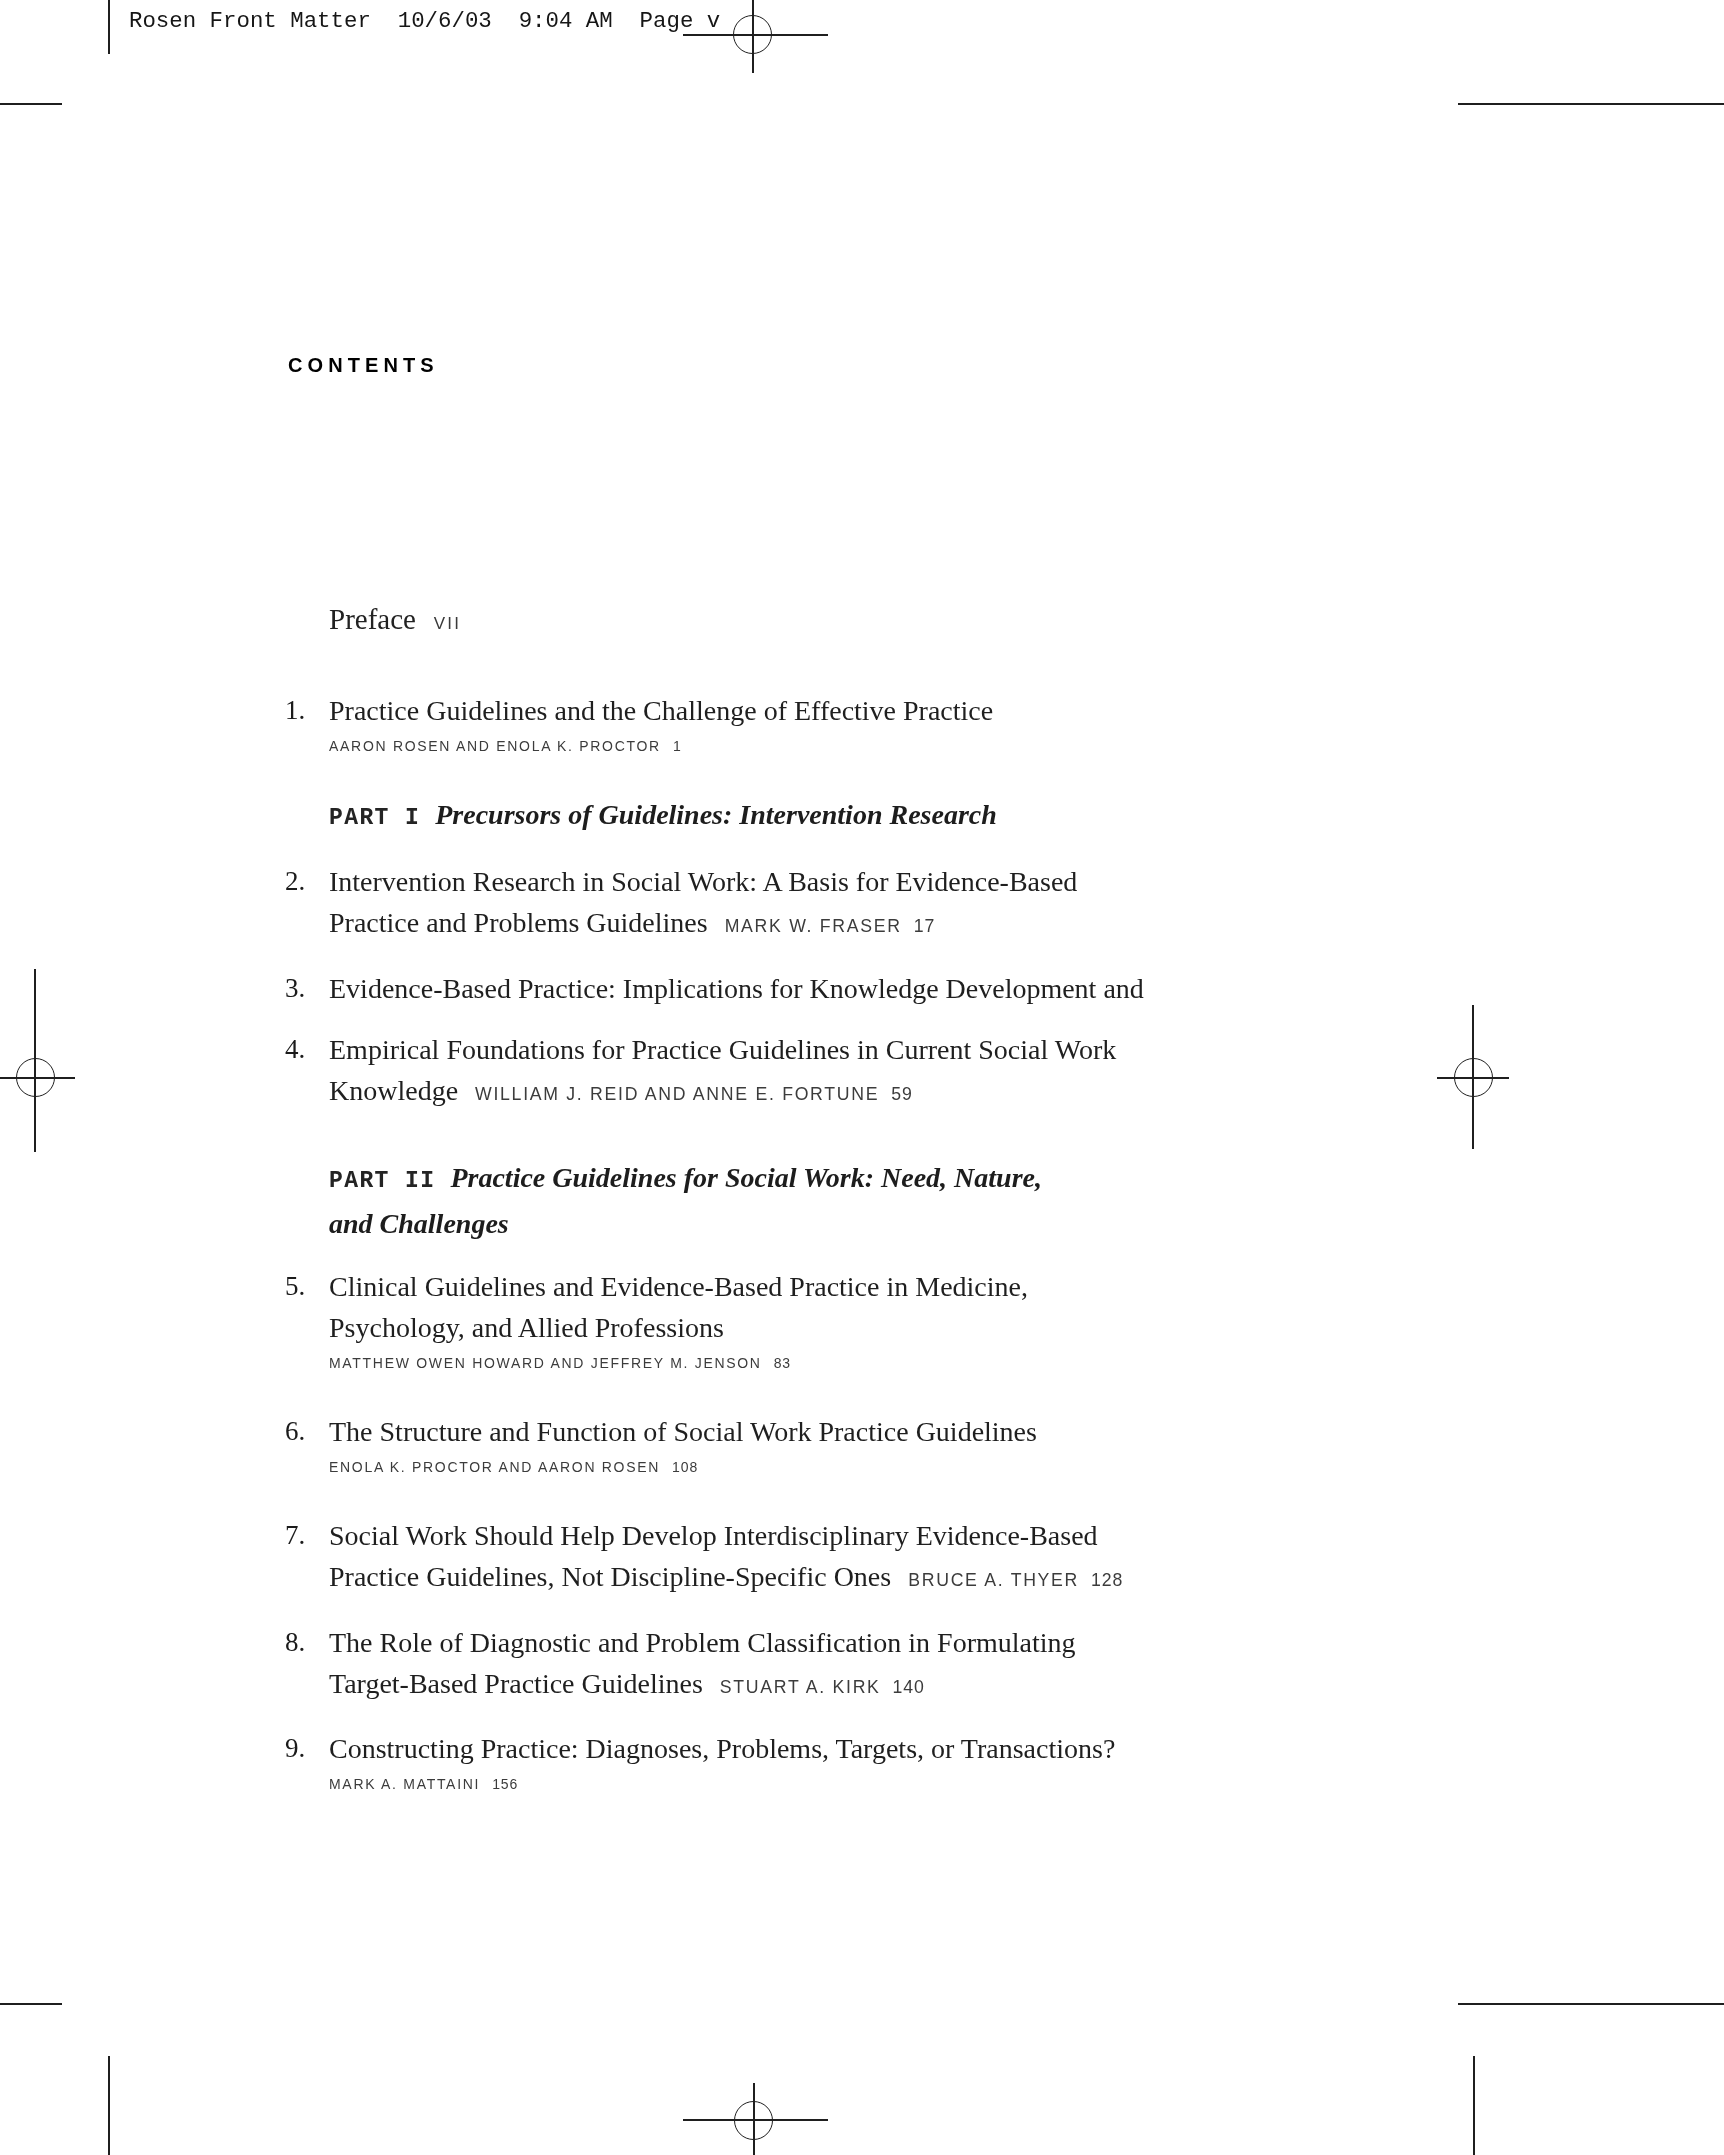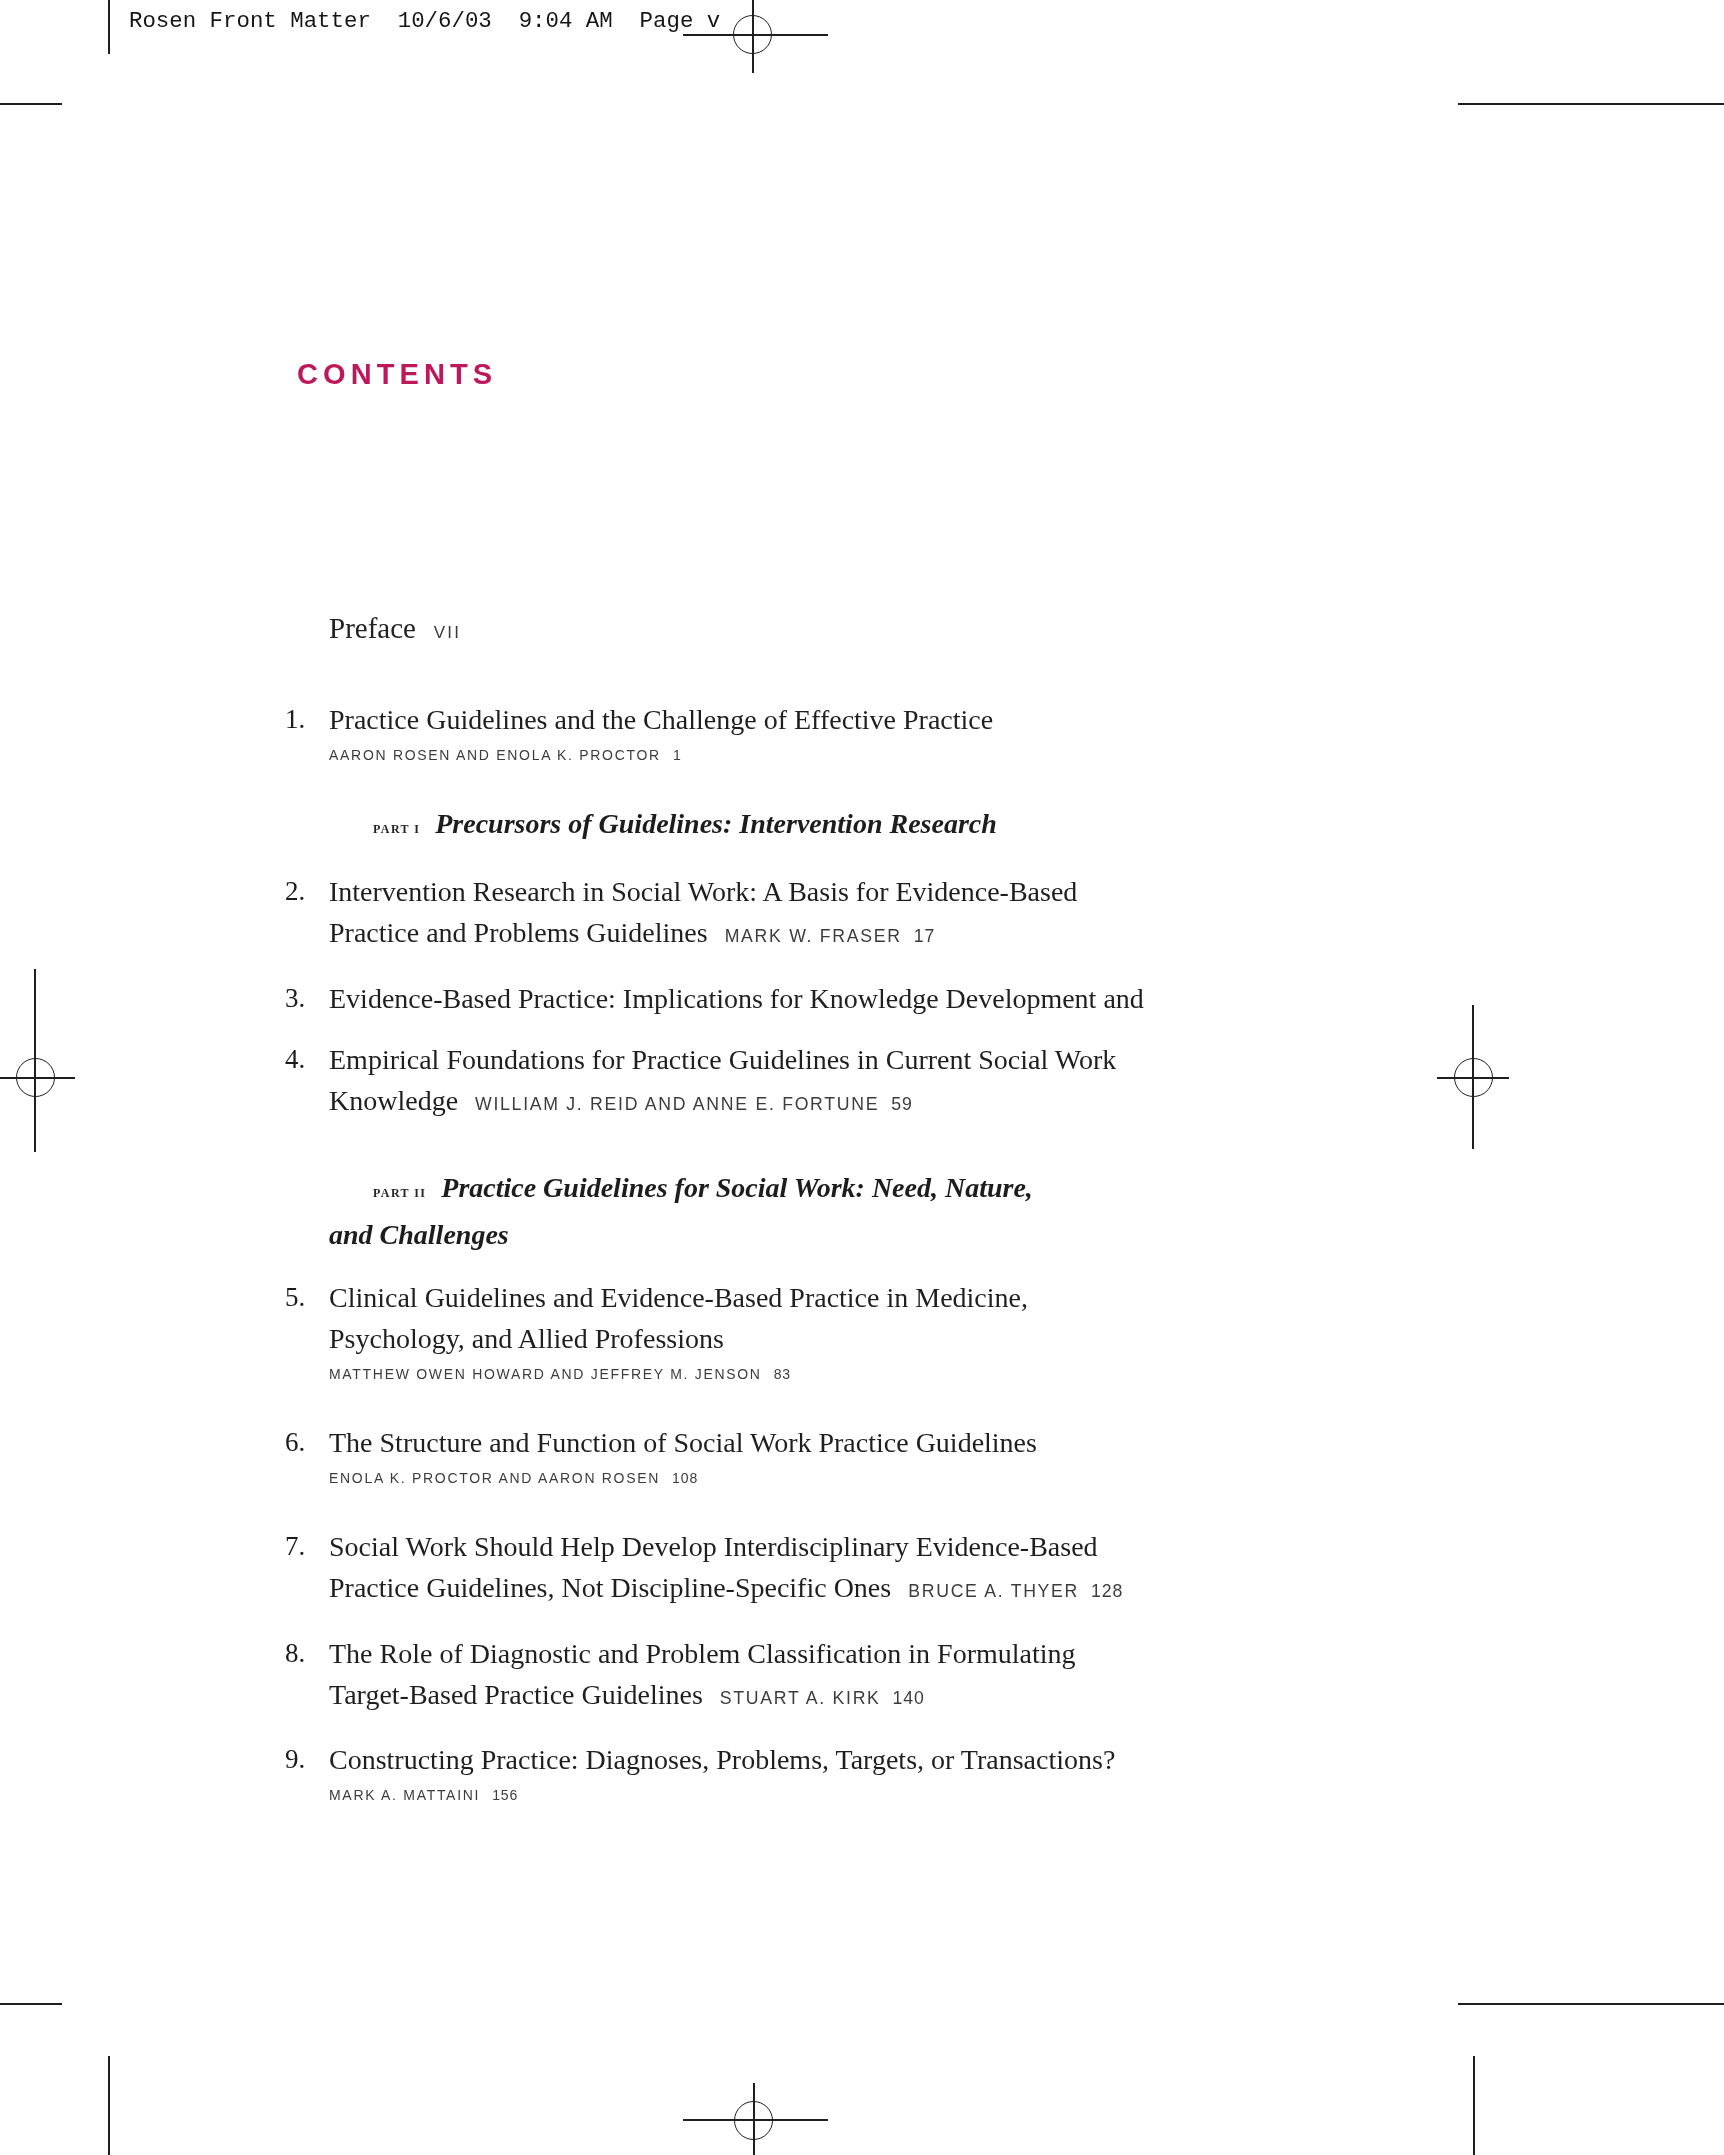--- a/index.html
+++ b/index.html
@@ -54,24 +54,24 @@
   .rm-right  .rm-c { left:17px; top:53px; }
   .rm-bottom { left:683px; top:2083px; width:145px; height:73px; }
   .rm-bottom .rm-v { left:70px; top:0; width:1.9px; height:73px; }
   .rm-bottom .rm-h { left:0; top:36px; width:145px; height:1.9px; }
   .rm-bottom .rm-c { left:51px; top:17.7px; }
 
   
   .content { position:absolute; left:285px; top:0; width:970px; }
 
   .contents-heading {
-    margin:12px; padding-top:348px;
-    font-family:"Liberation Sans", sans-serif;
-    font-weight:bold; font-size:29px; line-height:28px;
-    letter-spacing:5.1px; color:#be185d;
+    margin:3px; padding-top:348px;
+    font-family:"Liberation Sans", sans-serif;
+    font-weight:bold; font-size:20px; line-height:28px;
+    letter-spacing:5.1px; color:#000000;
   }
 
   .preface-row { margin:220px 0 45px 44px; line-height:41px; }
   .preface-title { font-size:29px; color:#222; }
   .sc-page {
     font-family:"Liberation Sans", sans-serif;
     font-size:17px; letter-spacing:2.3px; color:#3a3a3a; margin-left:14px;
   }
 
   .toc-item { display:flex; margin-bottom:20.5px; }
@@ -93,24 +93,23 @@
   .authors-inline {
     font-family:"Liberation Sans", sans-serif;
     font-size:17.7px; letter-spacing:1.7px; color:#3c3c3c;
     margin-left:17px; white-space:nowrap;
   }
   .pageno { margin-left:12px; letter-spacing:0.9px; }
 
   .part-heading { margin:36px 0 21.4px 44px; line-height:41px; }
   .part-heading.p2 { margin-top:42px; }
   .part-label {
-    font-family:Liberation Serif, serif;
-    font-weight:bold; font-size:12px; letter-spacing:1.4px; color:#242424;
+    font-family:Liberation Mono, monospace;
+    font-weight:bold; font-size:23px; letter-spacing:1.4px; color:#242424;
     margin-right:15px;
-    margin-left:44px;
   }
   .part-title { font-weight:bold; font-size:28px; color:#1d1d1d; white-space:nowrap;font-style:italic; }
   .pline, .pline2 { display:block; white-space:nowrap; }
 </style>
 </head>
 <body>
 
 <div class="page">
 
   <div class="slug">Rosen Front Matter  10/6/03  9:04 AM  Page v</div>

